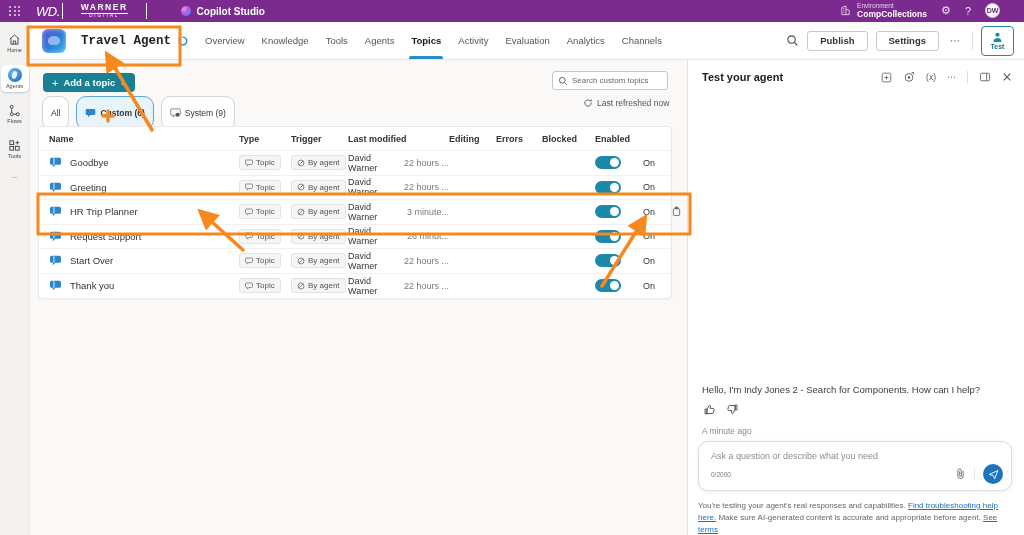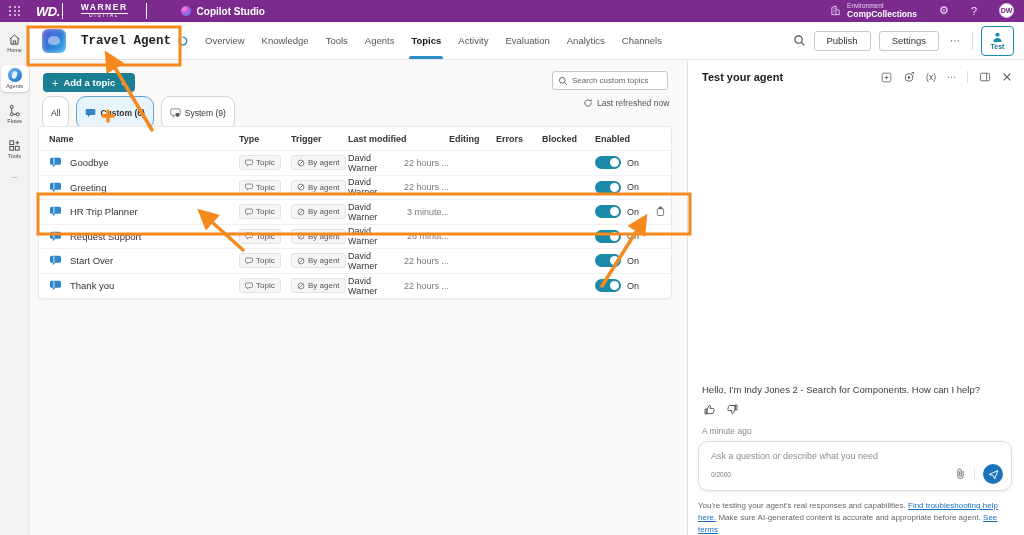--- a/index.html
+++ b/index.html
@@ -4,47 +4,47 @@
 <style>
   * { margin:0; padding:0; box-sizing:border-box; }
   html,body { width:1024px; height:535px; font-family:"Liberation Sans", sans-serif; background:#fff; overflow:hidden; }
 
   
   .topbar { position:absolute; left:0; top:0; width:1024px; height:22px; background:#7b2b8d; display:flex; align-items:center; color:#fff; z-index:5; }
   .waffle { width:22px; height:22px; display:flex; align-items:center; justify-content:center; cursor:pointer; margin-left:4px; }
   .waffle-grid { display:grid; grid-template-columns:repeat(3,3px); grid-gap:1.5px; }
   .waffle-grid i { width:2.2px; height:2.2px; background:#e9d5ee; border-radius:1px; }
   .logo { display:flex; align-items:center; margin-left:10px; gap:2px; }
-  .logo-wd { font-weight:bold; font-style:italic; font-size:13px; letter-spacing:-0.5px; }
+  .logo-wd { font-weight:normal; font-style:italic; font-size:13px; letter-spacing:-0.5px; }
   .logo-box { border-left:1.5px solid #fff; border-right:1.5px solid #fff; padding:0 18px; text-align:center; line-height:1; }
   .logo-warner { font-size:8.5px; font-weight:bold; letter-spacing:1.5px; }
   .logo-digital { font-size:4.5px; letter-spacing:1.8px; border-top:1px solid #fff; margin-top:1px; padding-top:0.5px; }
   .cs-group { display:flex; align-items:center; gap:6px; margin-left:34px; }
   .cs-icon { width:10px; height:10px; border-radius:50%; background:radial-gradient(circle at 30% 30%, #ff8ad0, #b956e8 45%, #4b8df0 80%); }
   .cs-name { font-size:10px; font-weight:bold; }
-  .topbar-right { margin-left:auto; display:flex; align-items:center; gap:22px; padding-right:10px; }
+  .topbar-right { margin-left:auto; display:flex; align-items:center; gap:14px; padding-right:24px; }
   .env { display:flex; align-items:center; gap:6px; }
   .env-text { line-height:1.15; }
   .env-label { font-size:6.5px; color:#e7cfee; }
   .env-value { font-size:8.5px; font-weight:bold; }
   .tb-icon { font-size:11px; color:#f1e2f5; cursor:pointer; }
   .avatar { width:15px; height:15px; border-radius:50%; background:#fff; color:#6b2579; font-size:7px; font-weight:bold; display:flex; align-items:center; justify-content:center; border:1px solid #d9bfe2; cursor:pointer; }
 
   
   .agent-header { position:absolute; left:30px; top:22px; width:994px; height:38px; background:#fff; border-bottom:1px solid #e6e6e6; display:flex; align-items:center; z-index:3; }
   .agent-avatar { width:24px; height:24px; border-radius:6px; margin-left:12px; background:linear-gradient(135deg,#5a55d6 0%,#2f7fd8 55%,#39b7e8 100%); box-shadow:inset 0 0 4px rgba(255,255,255,.55); position:relative; }
   .agent-avatar::after { content:""; position:absolute; left:6px; top:7px; width:12px; height:9px; border-radius:50% 50% 40% 40%; background:rgba(255,255,255,.45); }
   .agent-name { font-size:12.5px; font-weight:bold; color:#222; margin-left:15px; white-space:nowrap;font-family:Liberation Mono, monospace; }
   .agent-sync { margin-left:6px; display:flex; }
   .tabs { display:flex; align-items:center; gap:17px; margin-left:16px; height:100%; }
   .tab { font-size:9.5px; color:#555; cursor:pointer; position:relative; height:100%; display:flex; align-items:center; white-space:nowrap; }
   .tab.active { font-weight:bold; color:#1b1b1b; }
   .tab.active::after { content:""; position:absolute; left:-2px; right:-2px; bottom:0; height:3px; background:#2b8cc5; border-radius:2px 2px 0 0; }
   .header-right { margin-left:auto; display:flex; align-items:center; gap:8px; padding-right:6px; }
-  .btn { border:1px solid #c9c9c9; background:#fff; border-radius:3px; font-size:9.5px; font-weight:normal; color:#333; padding:3.5px 12px; cursor:pointer; font-family:"Liberation Sans",sans-serif; }
+  .btn { border:1px solid #c9c9c9; background:#fff; border-radius:3px; font-size:9.5px; font-weight:bold; color:#333; padding:3.5px 12px; cursor:pointer; font-family:"Liberation Sans",sans-serif; }
   .more-dots { font-size:10px; color:#555; cursor:pointer; padding:0 3px; letter-spacing:1px; }
   .hdr-divider { width:1px; height:18px; background:#ddd; }
   .test-btn { width:33px; height:30px; border:1.5px solid #1d89a8; border-radius:4px; background:#fff; display:flex; flex-direction:column; align-items:center; justify-content:center; gap:1px; cursor:pointer; margin-right:4px; }
   .test-btn span { font-size:7px; color:#17758f; font-weight:bold; }
 
   
   .rail { position:absolute; left:0; top:22px; width:30px; height:513px; background:#f3f2f1; border-right:1px solid #e8e8e8; display:flex; flex-direction:column; align-items:center; padding-top:8px; gap:9px; z-index:4; }
   .rail-item { width:28px; display:flex; flex-direction:column; align-items:center; gap:1px; cursor:pointer; padding:3px 0; }
   .rail-item span { font-size:5.5px; color:#444; }
   .rail-item.selected { background:#fff; border-radius:5px; box-shadow:0 1px 2px rgba(0,0,0,.18); }
@@ -70,21 +70,21 @@
   .trow { display:grid; grid-template-columns:190px 52px 57px 101px 47px 46px 53px 1fr; align-items:center; height:24.5px; border-bottom:1px solid #f1f1f1; padding-left:10px; }
   .trow:last-child { border-bottom:none; }
   .thead { height:24px; font-size:9px; font-weight:bold; color:#333; }
   .trow .cell { font-size:9.5px; color:#333; display:flex; align-items:center; }
   .name-cell { gap:8px; font-size:9.5px; color:#333; cursor:pointer; }
   .badge { display:inline-flex; align-items:center; gap:3px; background:#f5f5f5; border:1px solid #e3e3e3; border-radius:3px; font-size:8px; color:#555; padding:2px 5px; white-space:nowrap; }
   .mod-by { color:#333; font-size:9px; }
   .mod-time { color:#7a7a7a; font-size:9px; margin-left:5px; white-space:nowrap; }
   .toggle { width:26px; height:13px; border-radius:7px; background:#1d89a8; position:relative; cursor:pointer; flex:none; }
   .toggle::after { content:""; position:absolute; right:2px; top:2px; width:9px; height:9px; border-radius:50%; background:#fff; }
-  .on-label { font-size:9px; color:#333; margin-left:6px; }
+  .on-label { font-size:9px; color:#333; margin-left:22px; }
   .row-extra-icon { margin-left:16px; display:flex; cursor:pointer; }
 
   
   .test-panel { position:absolute; left:687px; top:60px; width:337px; height:475px; background:#fff; border-left:1px solid #e2e2e2; }
   .tp-header { display:flex; align-items:center; padding:11px 12px 8px 14px; }
   .tp-title { font-size:11px; font-weight:bold; color:#1b1b1b; }
   .tp-icons { margin-left:auto; display:flex; align-items:center; gap:11px; color:#555; }
   .tp-icons .glyph { font-size:9px; color:#555; cursor:pointer; }
   .tp-var { font-size:8.5px; color:#555; cursor:pointer; }
   .tp-div { width:1px; height:12px; background:#ddd; }

